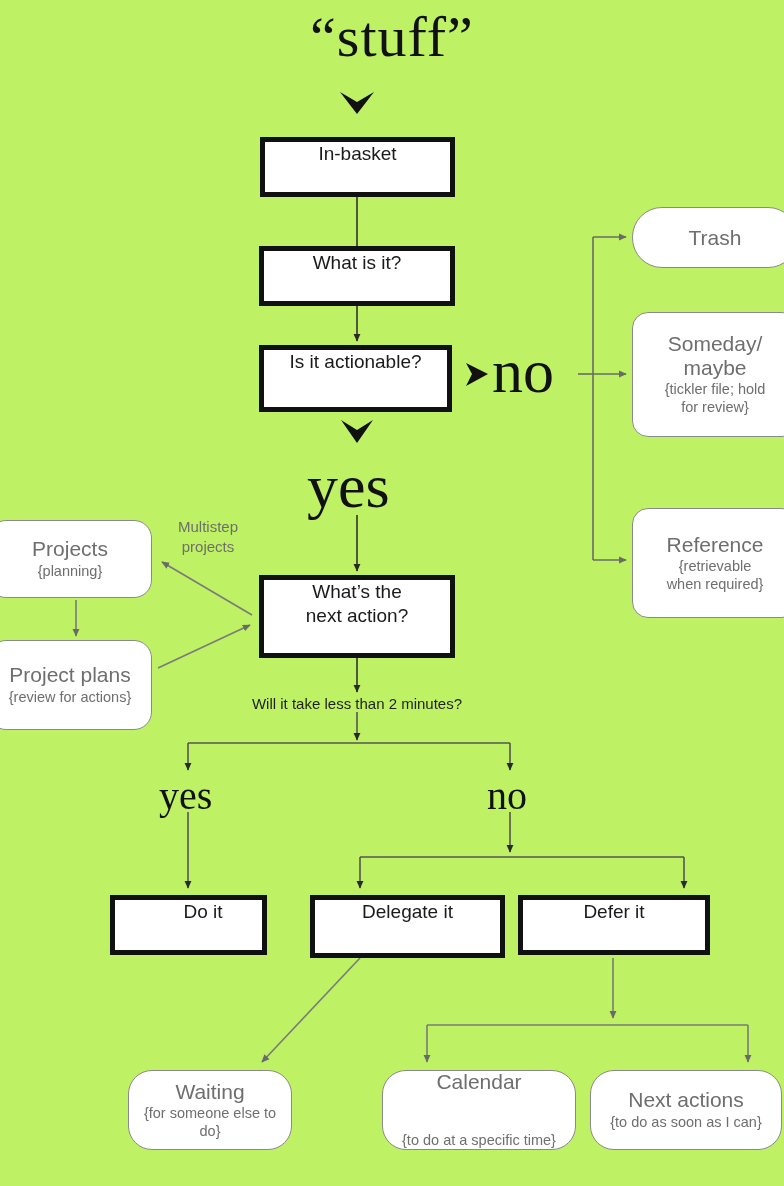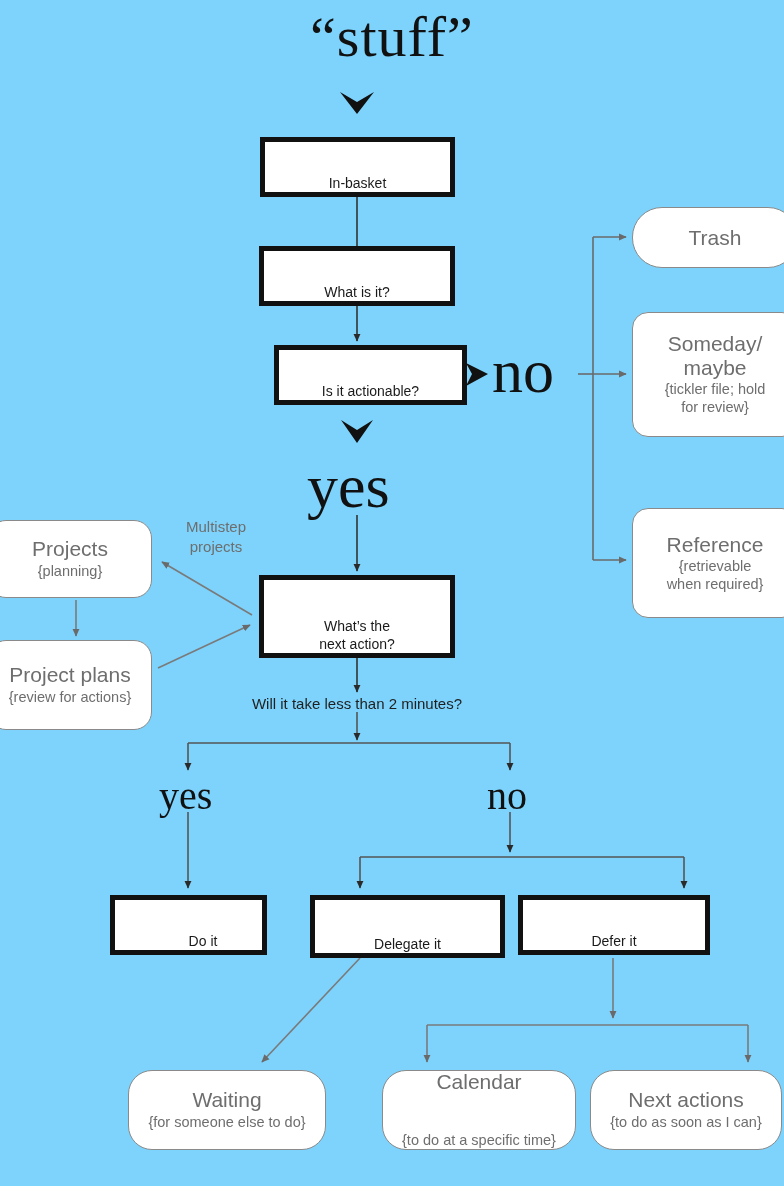--- a/index.html
+++ b/index.html
@@ -4,21 +4,21 @@
 <style>
   html, body {
     margin: 0;
     padding: 0;
     background: #ffffff;
   }
   #canvas {
     position: relative;
     width: 784px;
     height: 1186px;
-    background: #7dd3fc;
+    background: #bef264;
     overflow: hidden;
     font-family: "Liberation Sans", sans-serif;
   }
   #edges {
     position: absolute;
     left: 0;
     top: 0;
     width: 784px;
     height: 1186px;
     pointer-events: none;
@@ -38,25 +38,25 @@
     line-height: 1;
   }
 
   
   .hard-box {
     position: absolute;
     box-sizing: border-box;
     background: #ffffff;
     border: 5px solid #111111;
     display: flex;
-    align-items: flex-end;
+    align-items: flex-start;
     justify-content: center;
     text-align: center;
     color: #1a1a1a;
-    font-size: 14px;
+    font-size: 19px;
     line-height: 1.25;
     z-index: 3;
   }
   .hard-box span { display: block; }
 
   
   .soft-box {
     position: absolute;
     box-sizing: border-box;
     background: #ffffff;
@@ -190,21 +190,21 @@
   <div class="title">“stuff”</div>
 
   <div class="hard-box" style="left:260px; top:137px; width:195px; height:60px;">
     <span>In-basket</span>
   </div>
 
   <div class="hard-box" style="left:259px; top:246px; width:196px; height:60px;">
     <span>What is it?</span>
   </div>
 
-  <div class="hard-box" style="left:274px; top:345px; width:193px; height:60px;">
+  <div class="hard-box" style="left:259px; top:345px; width:193px; height:67px;">
     <span>Is it actionable?</span>
   </div>
 
   <div class="hard-box" style="left:259px; top:575px; width:196px; height:83px;">
     <div>
       <span>What’s the</span>
       <span>next action?</span>
     </div>
   </div>
 
@@ -240,21 +240,21 @@
   <div class="soft-box" style="left:-12px; top:520px; width:164px; height:78px; border-radius:18px;">
     <div class="soft-title">Projects</div>
     <div class="soft-sub">{planning}</div>
   </div>
 
   <div class="soft-box" style="left:-12px; top:640px; width:164px; height:90px; border-radius:18px;">
     <div class="soft-title">Project plans</div>
     <div class="soft-sub">{review for actions}</div>
   </div>
 
-  <div class="soft-box" style="left:128px; top:1070px; width:198px; height:80px; border-radius:24px;">
+  <div class="soft-box" style="left:128px; top:1070px; width:164px; height:80px; border-radius:24px;">
     <div class="soft-title">Waiting</div>
     <div class="soft-sub">{for someone else to do}</div>
   </div>
 
   <div class="soft-box" style="left:382px; top:1070px; width:194px; height:80px; border-radius:24px;gap:36px;">
     <div class="soft-title">Calendar</div>
     <div class="soft-sub">{to do at a specific time}</div>
   </div>
 
   <div class="soft-box" style="left:590px; top:1070px; width:192px; height:80px; border-radius:24px;">
@@ -265,18 +265,18 @@
   <div class="serif-word word-no-main" style="left:492px; top:340px;">no</div>
 
   <div class="serif-word word-yes-main" style="left:307px; top:455px;">yes</div>
 
   <div class="caption" style="left:177px; top:695px; width:360px;">Will it take less than 2 minutes?</div>
 
   <div class="serif-word word-branch" style="left:159px; top:776px;">yes</div>
 
   <div class="serif-word word-branch" style="left:487px; top:776px;">no</div>
 
-  <div class="caption-gray" style="left:170px; top:517px; width:92px;">
+  <div class="caption-gray" style="left:162px; top:517px; width:92px;">
     <div>Multistep</div>
     <div>projects</div>
   </div>
 
 </div>
 
 </body></html>

